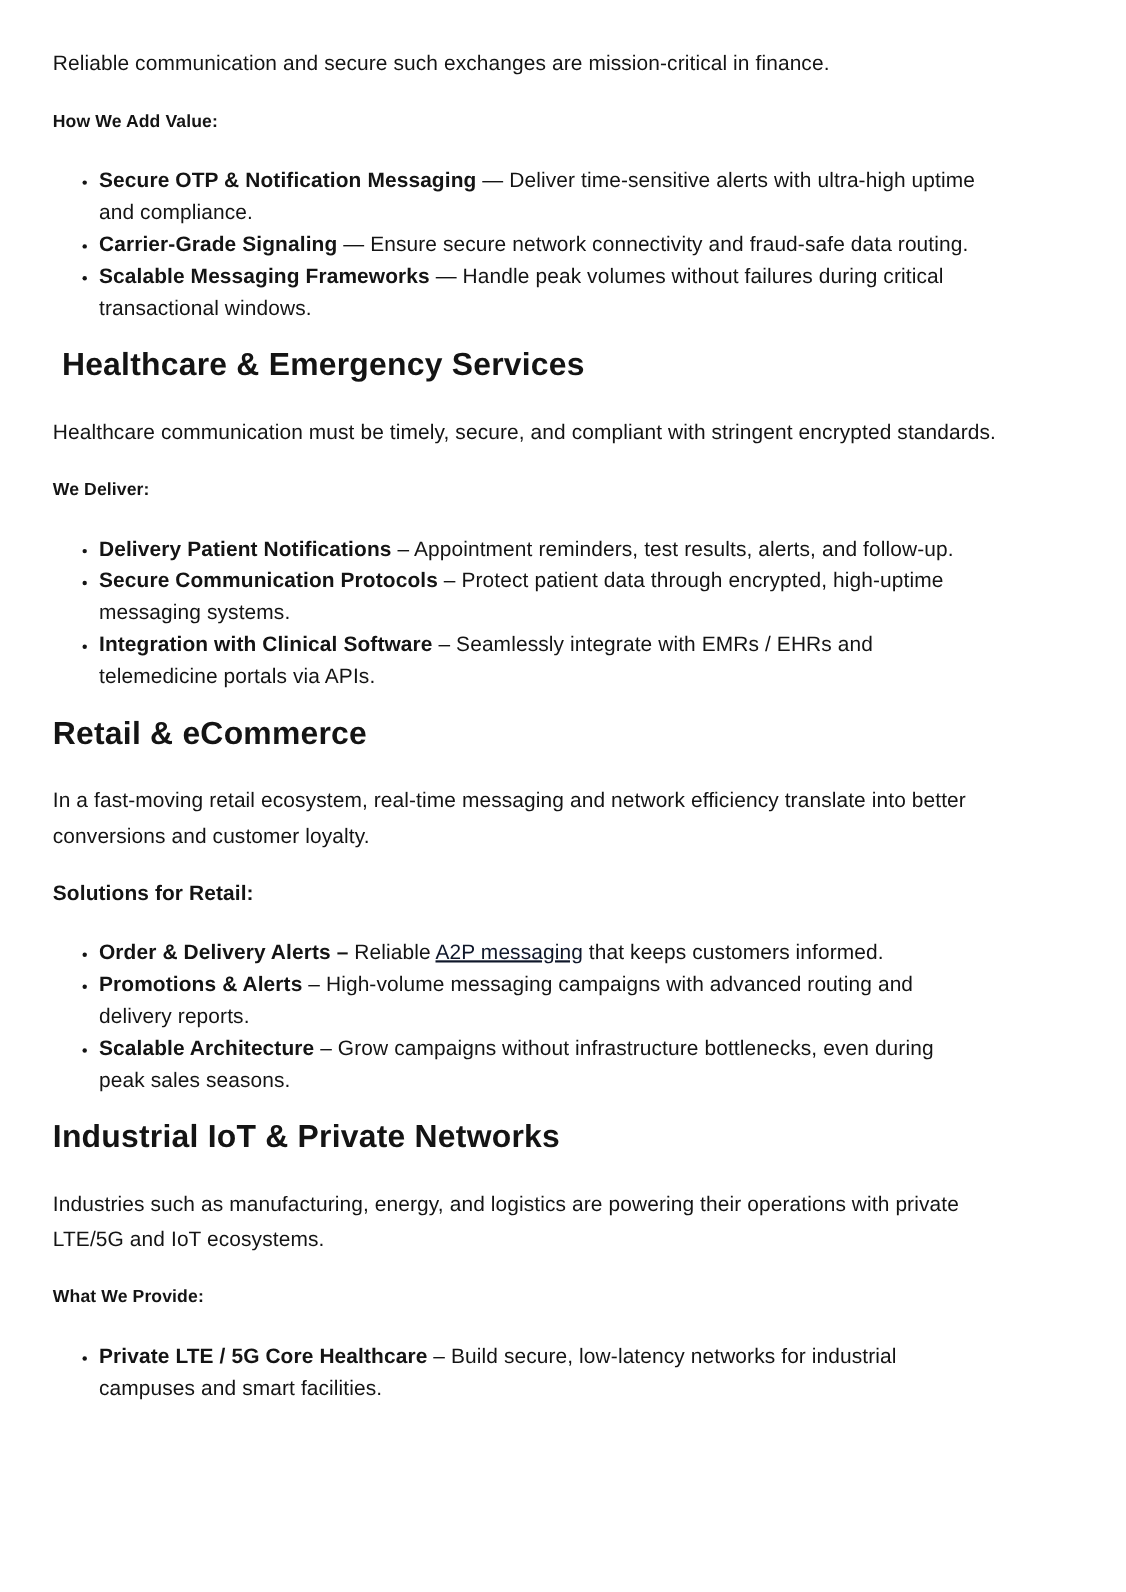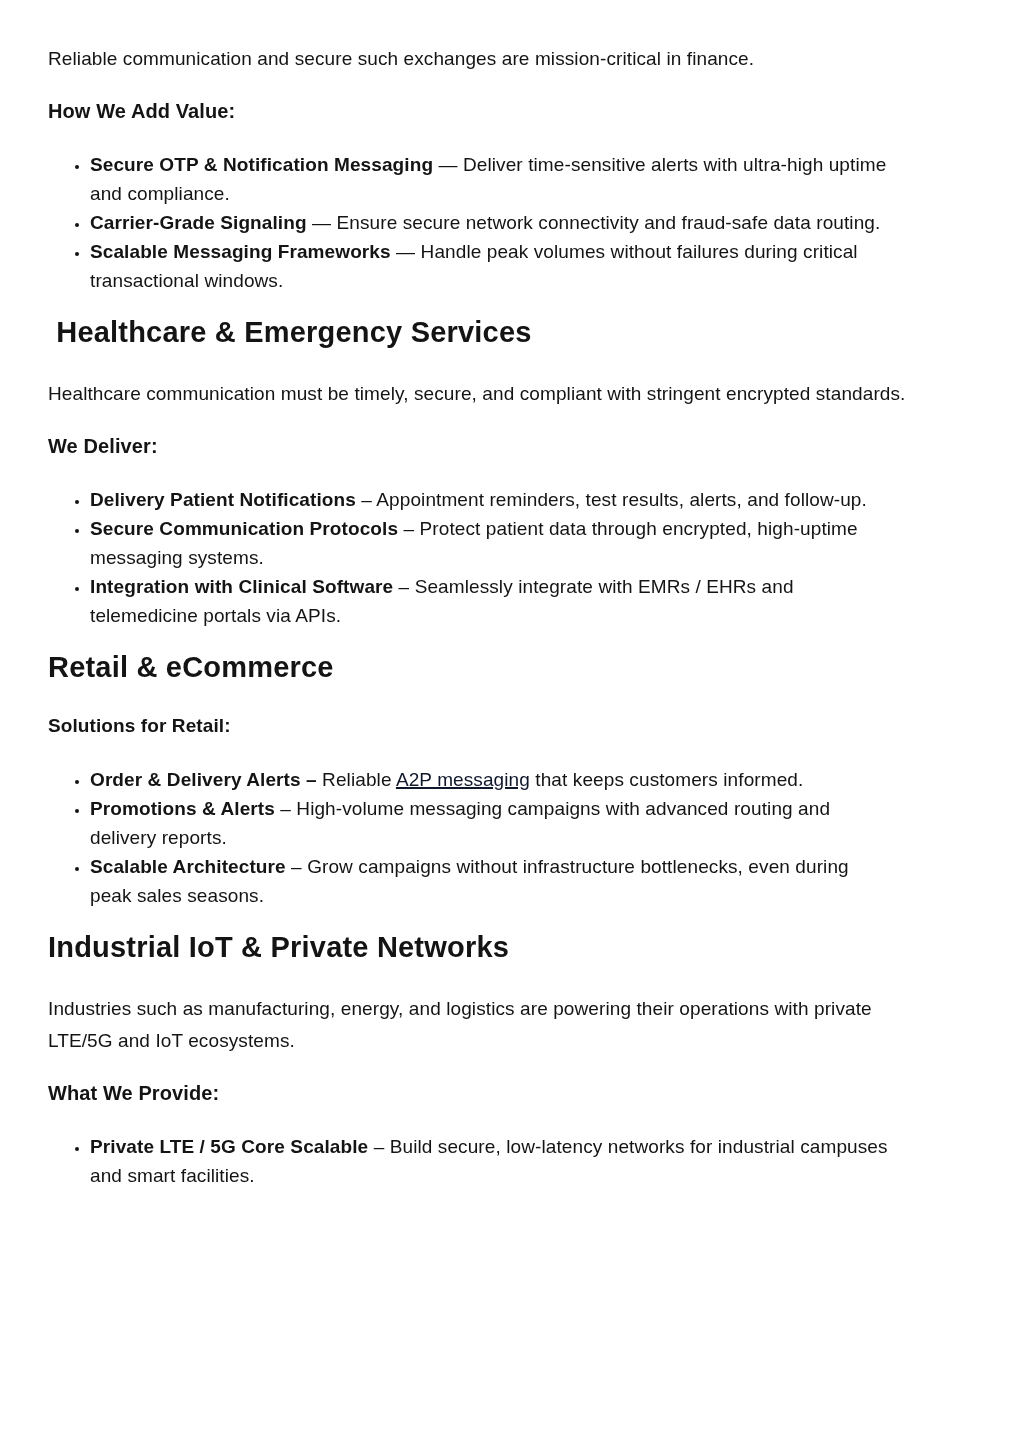--- a/index.html
+++ b/index.html
@@ -17,21 +17,21 @@
     padding: 43px 116px 0 48px;
   }
   p { margin: 0; }
   .para {
     font-size: 19px;
     line-height: 32px;
     margin-bottom: 23px;
     letter-spacing: 0.1px;
   }
   .label {
-    font-size: 20px;
+    font-size: 16px;
     line-height: 26px;
     font-weight: 700;
     margin-bottom: 26px;
     letter-spacing: 0.1px;
   }
   .label-regular {
     font-size: 19px;
     line-height: 26px;
     font-weight: 700;
     margin-bottom: 26px;
@@ -86,30 +86,31 @@
     <p class="label">We Deliver:</p>
     <ul>
       <li><strong>Delivery Patient Notifications</strong><span class="rest"> – Appointment reminders, test results, alerts, and follow-up.</span></li>
       <li><strong>Secure Communication Protocols</strong><span class="rest"> – Protect patient data through encrypted, high-uptime messaging systems.</span></li>
       <li><strong>Integration with Clinical Software</strong><span class="rest"> – Seamlessly integrate with EMRs / EHRs and telemedicine portals via APIs.</span></li>
     </ul>
   </section>
 
   <section>
     <h2>Retail &amp; eCommerce</h2>
+    <p class="para">In a fast-moving retail ecosystem, real-time messaging and network efficiency translate into better conversions and customer loyalty.</p>
     <p class="label-regular">Solutions for Retail:</p>
     <ul>
       <li><strong>Order &amp; Delivery Alerts –</strong><span class="rest"> Reliable </span><a class="link" href="#">A2P messaging</a><span class="rest"> that keeps customers informed.</span></li>
       <li><strong>Promotions &amp; Alerts</strong><span class="rest"> – High-volume messaging campaigns with advanced routing and delivery reports.</span></li>
       <li><strong>Scalable Architecture</strong><span class="rest"> – Grow campaigns without infrastructure bottlenecks, even during peak sales seasons.</span></li>
     </ul>
   </section>
 
   <section>
     <h2>Industrial IoT &amp; Private Networks</h2>
     <p class="para">Industries such as manufacturing, energy, and logistics are powering their operations with private LTE/5G and IoT ecosystems.</p>
     <p class="label">What We Provide:</p>
     <ul>
-      <li><strong>Private LTE / 5G Core Scalable</strong><span class="rest"> – Build secure, low-latency networks for industrial campuses and smart facilities.</span></li>
+      <li><strong>Private LTE / 5G Core Healthcare</strong><span class="rest"> – Build secure, low-latency networks for industrial campuses and smart facilities.</span></li>
     </ul>
   </section>
 
 </main>
 
 </body></html>

